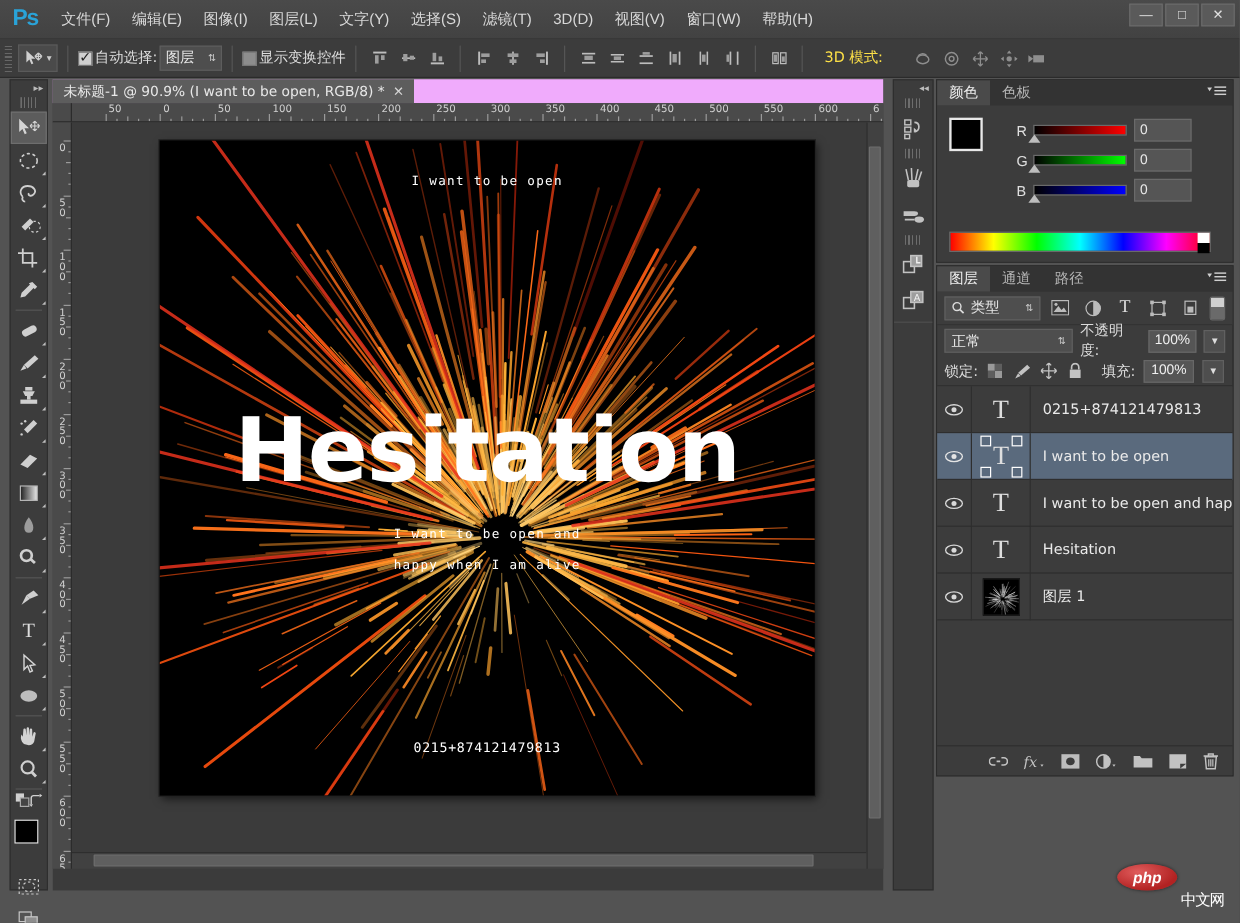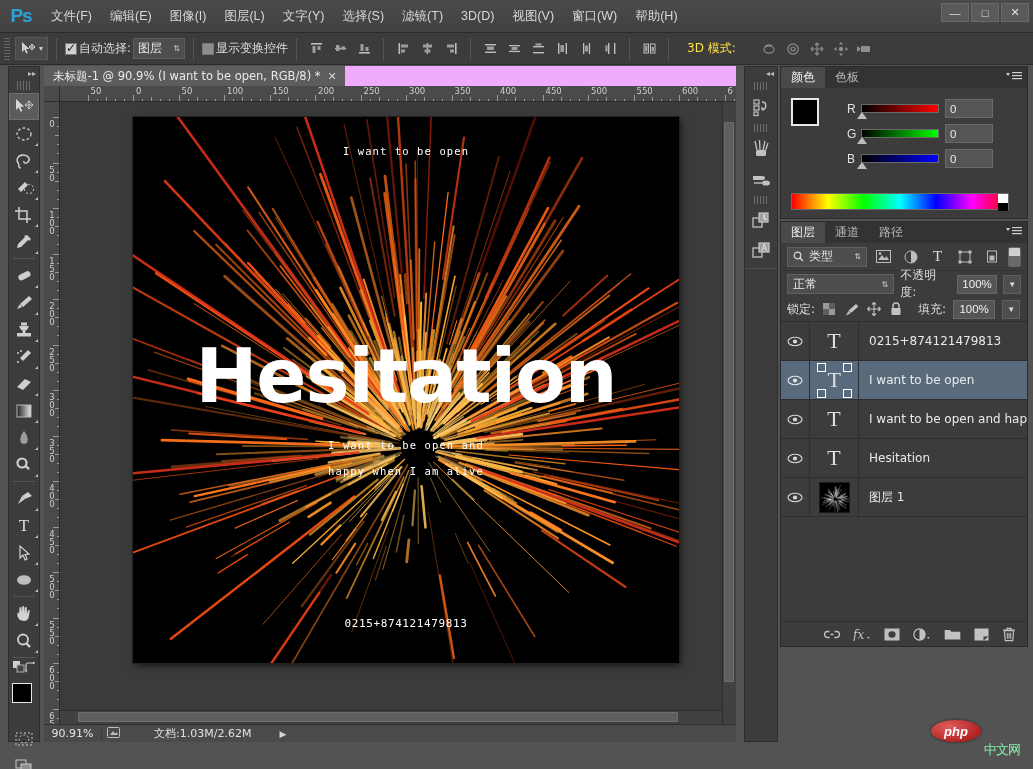--- a/index.html
+++ b/index.html
@@ -241,21 +241,21 @@
                 display:flex; align-items:center; justify-content:flex-end; gap:13px; padding-right:11px;}
   .lf-btn{ color:#c2c2c2; display:flex; align-items:center; }
 
   .watermark{ position:absolute; right:6px; top:719px; width:96px; height:24px;
               display:flex; align-items:center; gap:3px; }
   .wm-php{ width:50px;height:22px;border-radius:50%;
            background:radial-gradient(ellipse at 35% 30%, #e05c5c, #b22222 70%);
            display:flex;align-items:center;justify-content:center;
            font-style:italic; font-weight:bold; font-size:13px; color:#fff;
            font-family:"Liberation Sans",sans-serif; box-shadow:0 0 3px rgba(0,0,0,.6);}
-  .wm-cn{ font-size:13px; color:#86efac; font-family:"DejaVu Sans",sans-serif; letter-spacing:-1px;margin-top:38px;}
+  .wm-cn{ font-size:13px; color:#ffffff; font-family:"DejaVu Sans",sans-serif; letter-spacing:-1px;margin-top:38px;}
 </style>
 </head>
 <body>
 
 <div class="app">
 
   <div class="menubar">
     <div class="ps-logo">Ps</div>
     <div class="menu-item">文件(F)</div>
     <div class="menu-item">编辑(E)</div>
@@ -1268,31 +1268,20 @@
       </div>
     </div>
 
     <div class="scroll-v">
       <div class="sb-thumb" style="left:1px;top:20px;width:10px;height:560px;"></div>
     </div>
     <div class="scroll-h">
       <div class="sb-thumb" style="top:1px;left:18px;height:10px;width:600px;"></div>
     </div>
 
-    <div class="statusbar">
-      <div class="zoomval">90.91%</div>
-      <div class="stat-icon">
-        <svg width="13" height="11" viewBox="0 0 13 11">
-            <rect x="0.5" y="0.5" width="12" height="10" rx="1" fill="none" stroke="#c0c0c0"></rect>
-            <path d="M3 8 l3-4 l2 2.5 l1.5-1.5 L11 8 z" fill="#bdbdbd"></path>
-          </svg>
-      </div>
-      <div class="stat-text">文档:1.03M/2.62M</div>
-      <div class="stat-arrow">▶</div>
-    </div>
   </div>
 
   <div class="minipanel">
     <div class="mp-head">◂◂</div>
     <div class="mp-grip"></div>
     <div class="mp-btn">
       <svg width="19" height="19" viewBox="0 0 19 19">
           <rect x="2" y="2" width="5" height="4" fill="none" stroke="#c2c2c2" stroke-width="1.2"></rect>
           <rect x="2" y="8" width="5" height="4" fill="none" stroke="#c2c2c2" stroke-width="1.2"></rect>
           <rect x="2" y="14" width="4" height="3.5" fill="none" stroke="#c2c2c2" stroke-width="1.2"></rect>

